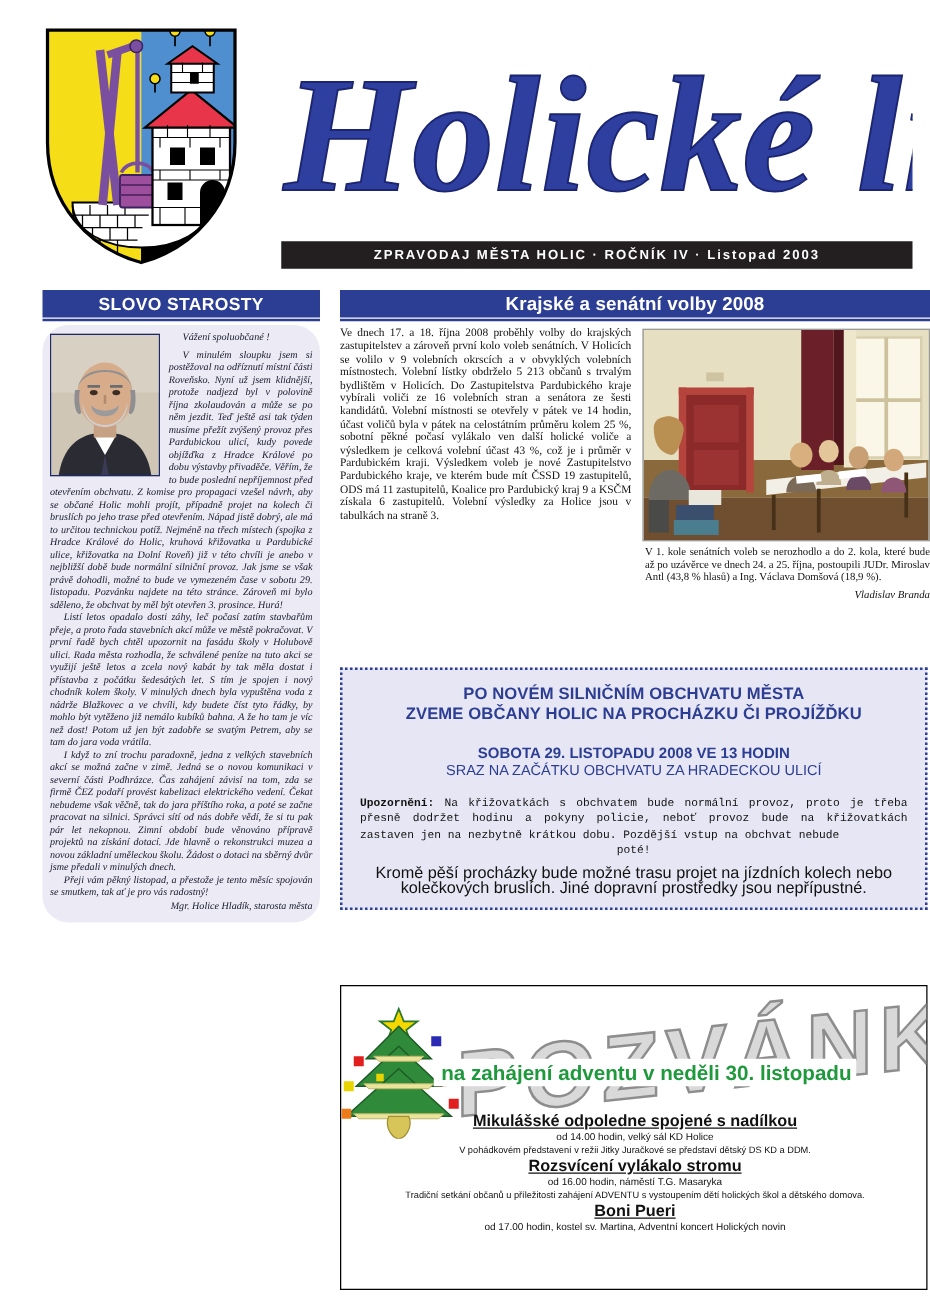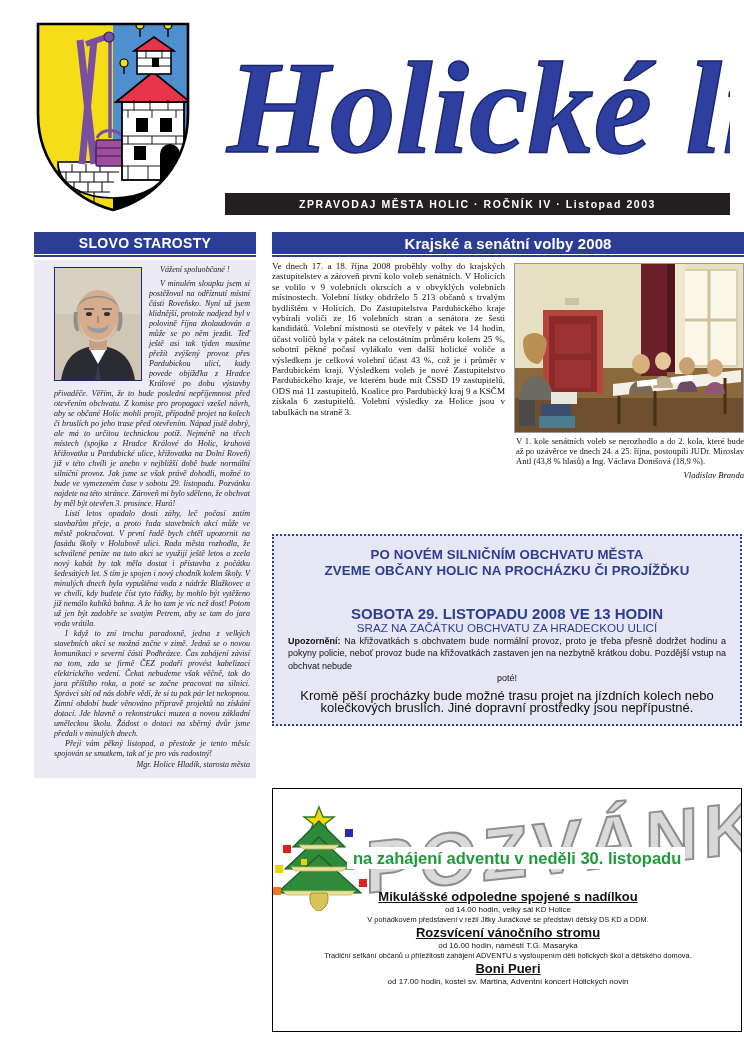--- a/index.html
+++ b/index.html
@@ -46,30 +46,31 @@
     box-sizing:border-box;
   }
   .bar-left{height:22px;font-size:14px;letter-spacing:0.3px;}
   .bar-right{height:22px;font-size:15px;letter-spacing:0.1px;}
   .bar-wrap{border-bottom:2px solid #2c3e94;padding-bottom:1px;}
 
   
   .starosta-body{
     background:#ebeaf5;
     margin-top:3px;
-    padding:5px 6px 8px 20px;
+    padding:5px 6px 8px 6px;
     box-sizing:border-box;
     width:222px;
     font-family:"Liberation Serif", serif;
     font-style:italic;
     font-size:8.1px;
     line-height:10.0px;
     text-align:justify;
     color:#1a1a2e;
     hyphens:auto;
+    border-radius:21px;
   }
   .portrait{
     float:left;
     width:86px;height:112px;
     margin:2px 7px 2px 0;
     border:1px solid #1b2a6b;
     background:#b9b3a8;
     position:relative;overflow:hidden;
   }
   .portrait svg{display:block;width:100%;height:100%;}
@@ -116,30 +117,30 @@
     text-align:center;
   }
   .inv-h1{
     font-family:"Liberation Sans", sans-serif;
     font-weight:bold;color:#2c3e94;
     font-size:13.3px;line-height:16px;letter-spacing:0.1px;
   }
   .inv-h2{
     font-family:"Liberation Sans", sans-serif;
     font-weight:bold;color:#2c3e94;
-    font-size:15px;line-height:15px;margin-top:27px;
+    font-size:12px;line-height:15px;margin-top:16px;
   }
   .inv-h3{
     font-family:"Liberation Sans", sans-serif;
     color:#2c3e94;font-size:11.6px;line-height:14px;
   }
   .inv-note{
-    font-family:Liberation Sans, sans-serif;
+    font-family:Liberation Mono, monospace;
     color:#111;font-size:9.0px;line-height:12.4px;
-    text-align:justify;
+    margin-top:13px;text-align:justify;
   }
   .inv-note b{font-weight:bold;}
   .inv-note .ctr{display:block;text-align:center;}
   .inv-note2{
     font-family:Liberation Sans, sans-serif;
     color:#111;font-size:13px;line-height:12.4px;
     margin-top:5px;text-align:center;
   }
 
   
@@ -442,21 +443,21 @@
 
             <rect x="74" y="58" width="338" height="22" fill="#ffffff"></rect>
             <text x="80" y="75" font-family="Liberation Sans, sans-serif" font-size="16.5" font-weight="bold" fill="#1e9a3c">na zahájení adventu v neděli 30. listopadu</text>
           </svg>
         </div>
 
         <div class="ad-list">
           <div class="ad-t">Mikulášské odpoledne spojené s nadílkou</div>
           <div class="ad-s">od 14.00 hodin, velký sál KD Holice</div>
           <div class="ad-d">V pohádkovém představení v režii Jitky Juračkové se představí dětský DS KD a DDM.</div>
-          <div class="ad-t">Rozsvícení vánočního stromu</div>
+          <div class="ad-t">Rozsvícení vylákalo stromu</div>
           <div class="ad-s">od 16.00 hodin, náměstí T.G. Masaryka</div>
           <div class="ad-d">Tradiční setkání občanů u příležitosti zahájení ADVENTU s vystoupením dětí holických škol a dětského domova.</div>
           <div class="ad-t">Boni Pueri</div>
           <div class="ad-s">od 17.00 hodin, kostel sv. Martina, Adventní koncert Holických novin</div>
         </div>
       </div>
 
     </div>
   </div>
 </div>

